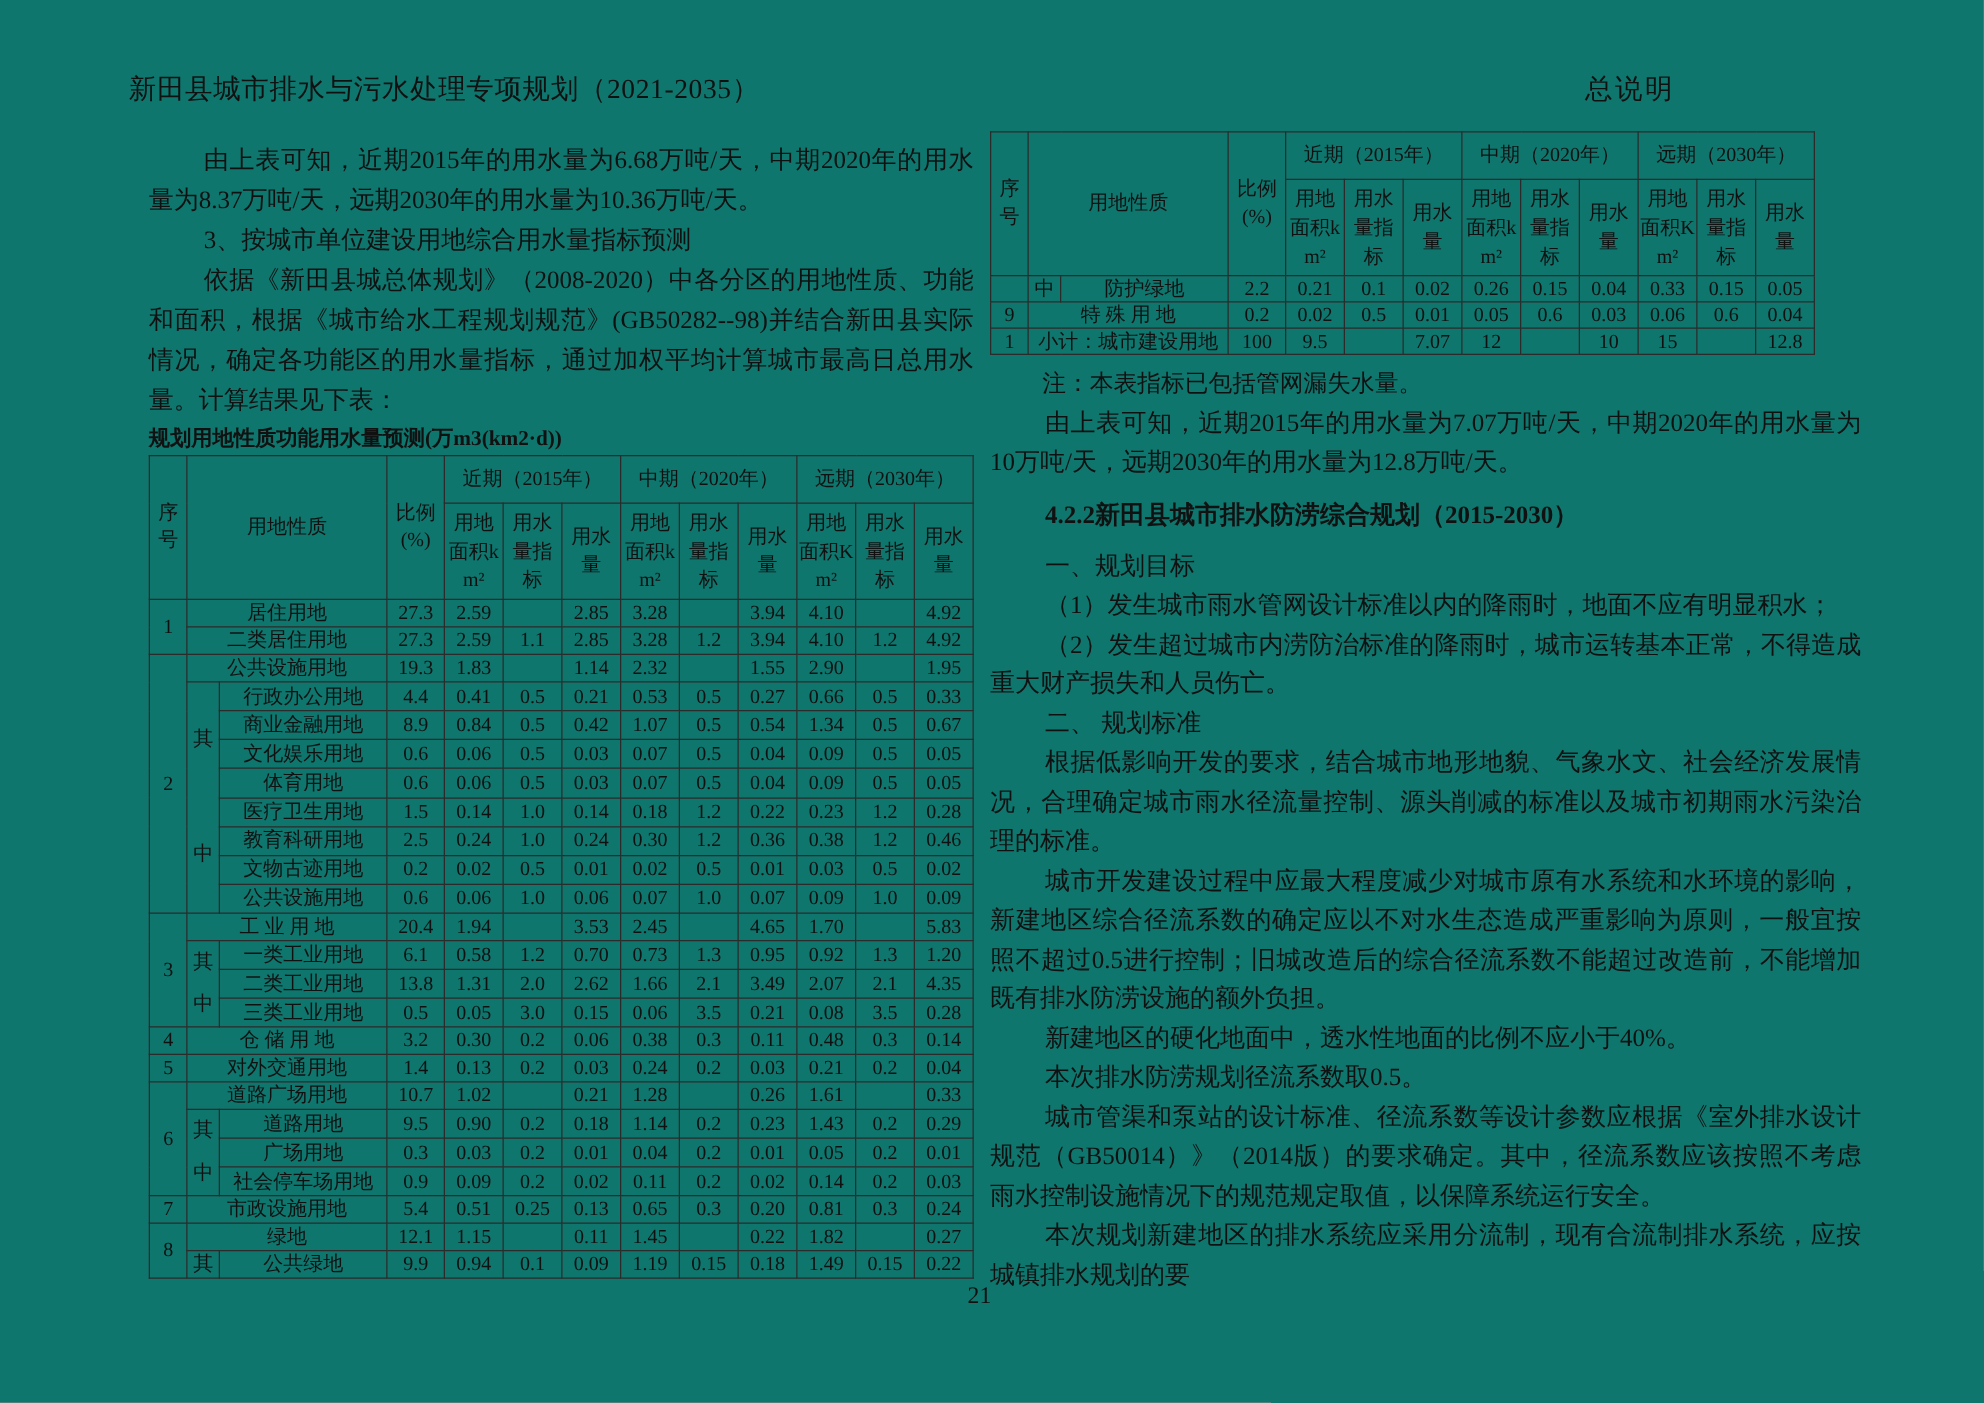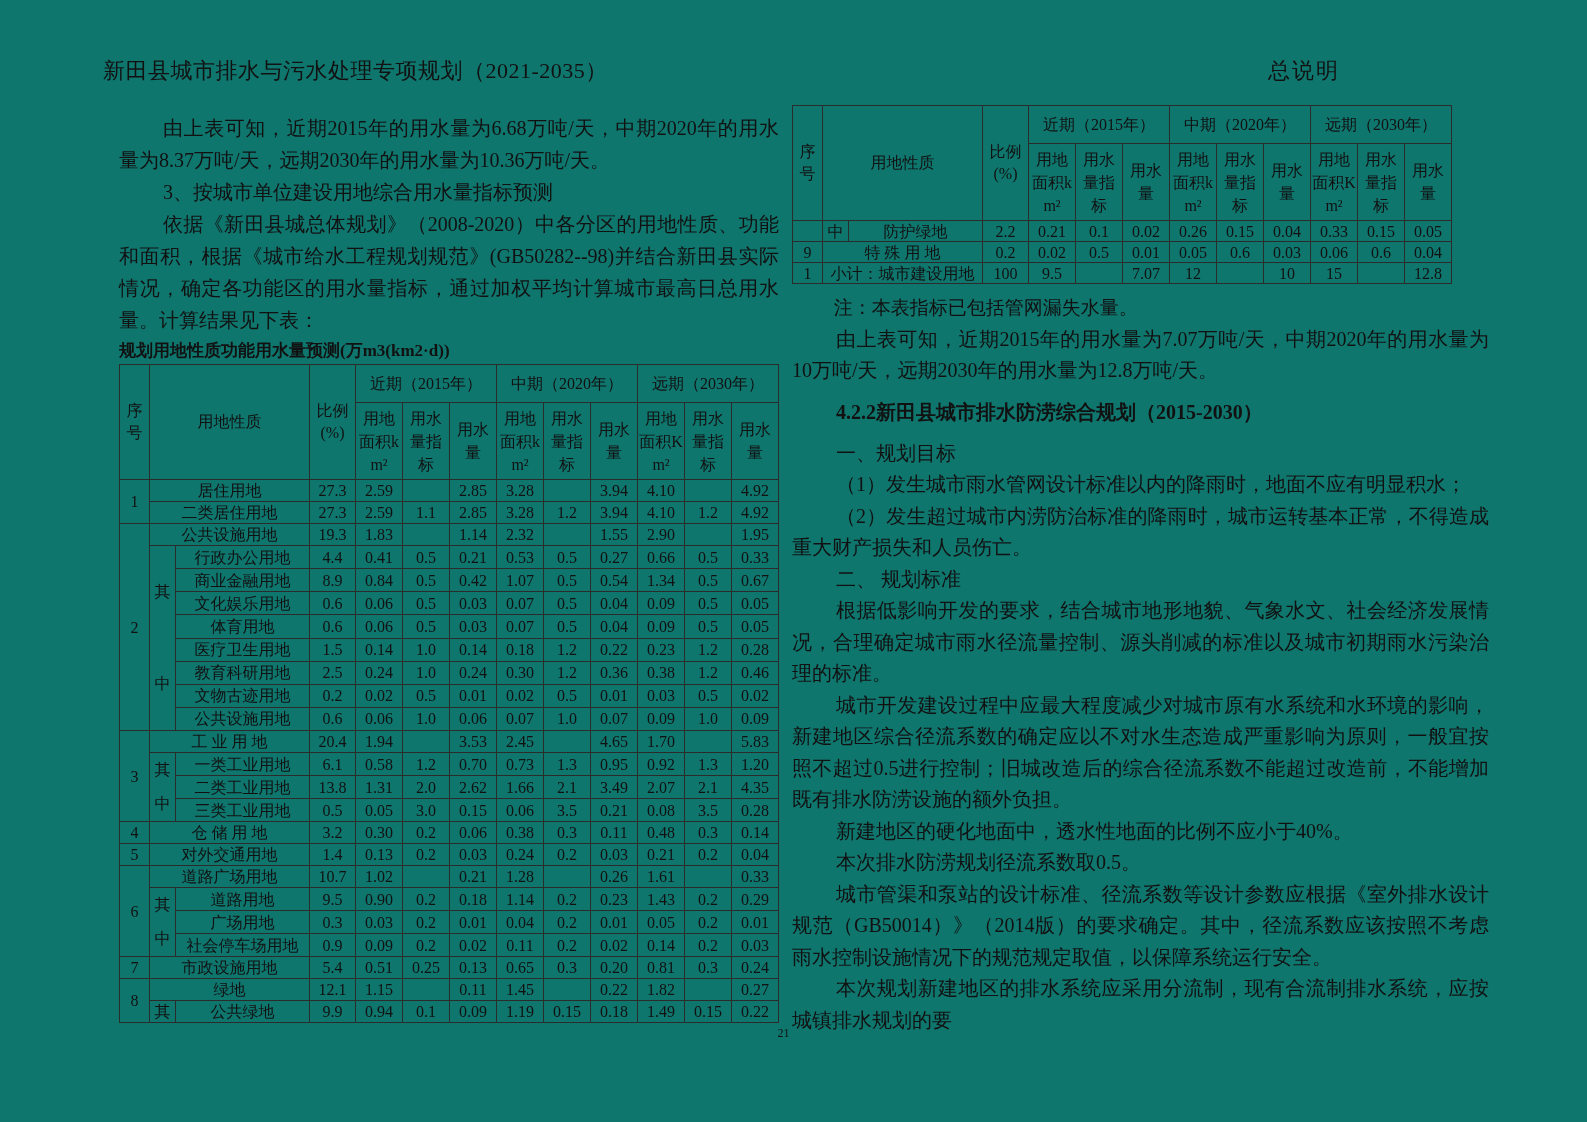--- a/index.html
+++ b/index.html
@@ -19,21 +19,21 @@
   table.wt{border-collapse:collapse;table-layout:fixed;width:659px;font-size:16px;}
   .wt td{
     border:1.5px solid #2b2b2b;text-align:center;vertical-align:middle;
     padding:0 1px;height:21px;line-height:19px;word-break:break-all;overflow:hidden;
   }
   .wt tr.hr1 td{height:37px;line-height:22px;}
   .wt tr.hr2 td{height:76px;line-height:23px;}
   .wt td.v8{line-height:92px;}
   .wt td.v3{line-height:34px;}
   .wt-right td{height:20px;}
-  .page-number{position:absolute;left:0;right:20px;top:1026px;text-align:center;font-size:12px;}
+  .page-number{position:absolute;left:0;right:20px;top:1026px;text-align:center;font-size:19px;}
 </style>
 </head>
 <body>
 
 <div class="page">
 
   <div class="hdr-left">新田县城市排水与污水处理专项规划（2021-2035）</div>
   <div class="hdr-right">总说明</div>
 
   <div class="col-left">

